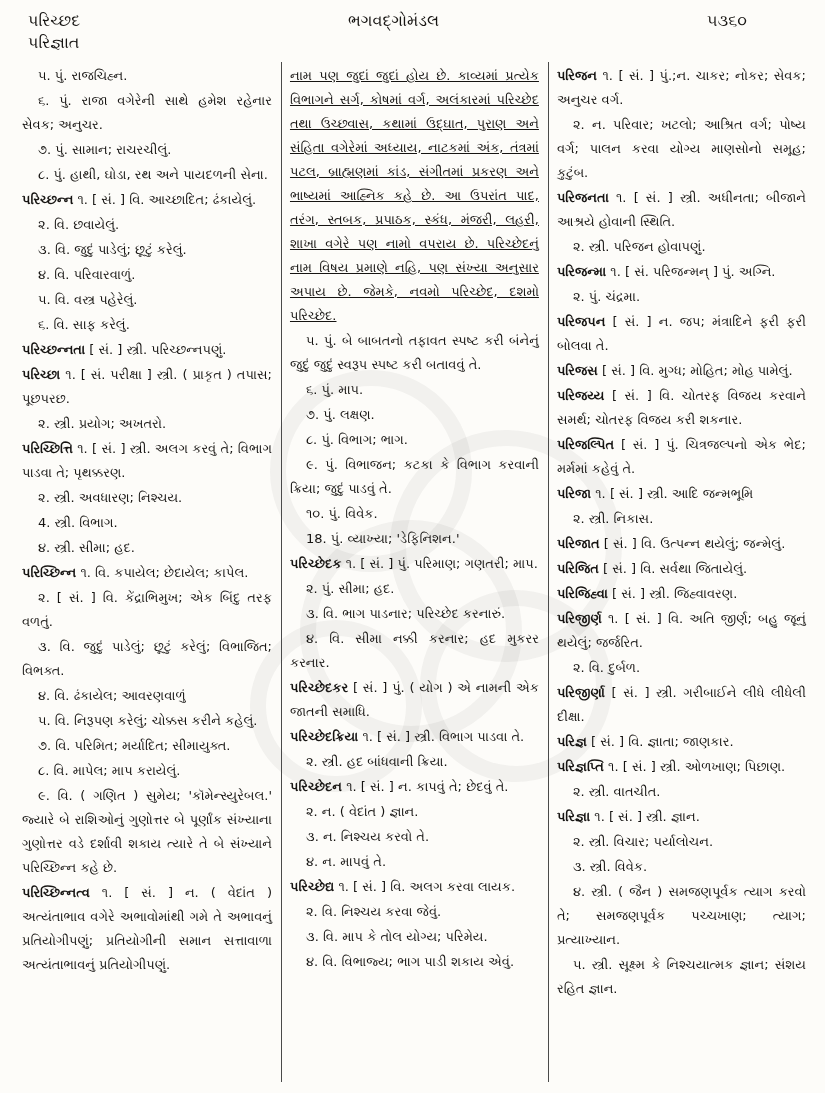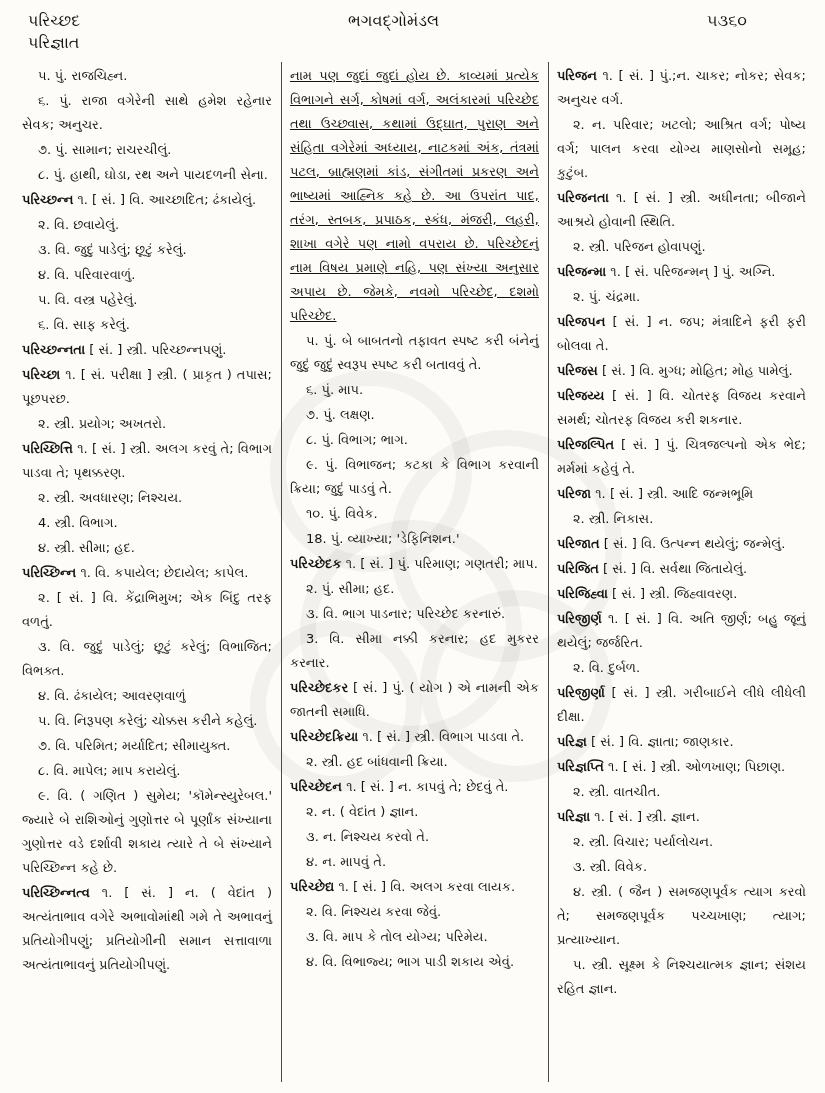--- a/index.html
+++ b/index.html
@@ -121,21 +121,21 @@
         <p class="para sense">૫. પું. બે બાબતનો તફાવત સ્પષ્ટ કરી બંનેનું જુદું જુદું સ્વરૂપ સ્પષ્ટ કરી બતાવવું તે.</p>
         <p class="para sense">૬. પું. માપ.</p>
         <p class="para sense">૭. પું. લક્ષણ.</p>
         <p class="para sense">૮. પું. વિભાગ; ભાગ.</p>
         <p class="para sense">૯. પું. વિભાજન; કટકા કે વિભાગ કરવાની ક્રિયા; જુદું પાડવું તે.</p>
         <p class="para sense">૧૦. પું. વિવેક.</p>
         <p class="para sense">18. પું. વ્યાખ્યા; 'ડેફિનિશન.'</p>
         <p class="para entry"><span class="headword">પરિચ્છેદક</span> ૧. [ સં. ] પું. પરિમાણ; ગણતરી; માપ.</p>
         <p class="para sense">૨. પું. સીમા; હદ.</p>
         <p class="para sense">૩. વિ. ભાગ પાડનાર; પરિચ્છેદ કરનારું.</p>
-        <p class="para sense">3. વિ. સીમા નક્કી કરનાર; હદ મુકરર કરનાર.</p>
+        <p class="para sense">૪. વિ. સીમા નક્કી કરનાર; હદ મુકરર કરનાર.</p>
         <p class="para entry"><span class="headword">પરિચ્છેદકર</span> [ સં. ] પું. ( યોગ ) એ નામની એક જાતની સમાધિ.</p>
         <p class="para entry"><span class="headword">પરિચ્છેદક્રિયા</span> ૧. [ સં. ] સ્ત્રી. વિભાગ પાડવા તે.</p>
         <p class="para sense">૨. સ્ત્રી. હદ બાંધવાની ક્રિયા.</p>
         <p class="para entry"><span class="headword">પરિચ્છેદન</span> ૧. [ સં. ] ન. કાપવું તે; છેદવું તે.</p>
         <p class="para sense">૨. ન. ( વેદાંત ) જ્ઞાન.</p>
         <p class="para sense">૩. ન. નિશ્ચય કરવો તે.</p>
         <p class="para sense">૪. ન. માપવું તે.</p>
         <p class="para entry"><span class="headword">પરિચ્છેદ્ય</span> ૧. [ સં. ] વિ. અલગ કરવા લાયક.</p>
         <p class="para sense">૨. વિ. નિશ્ચય કરવા જેવું.</p>
         <p class="para sense">૩. વિ. માપ કે તોલ યોગ્ય; પરિમેય.</p>

